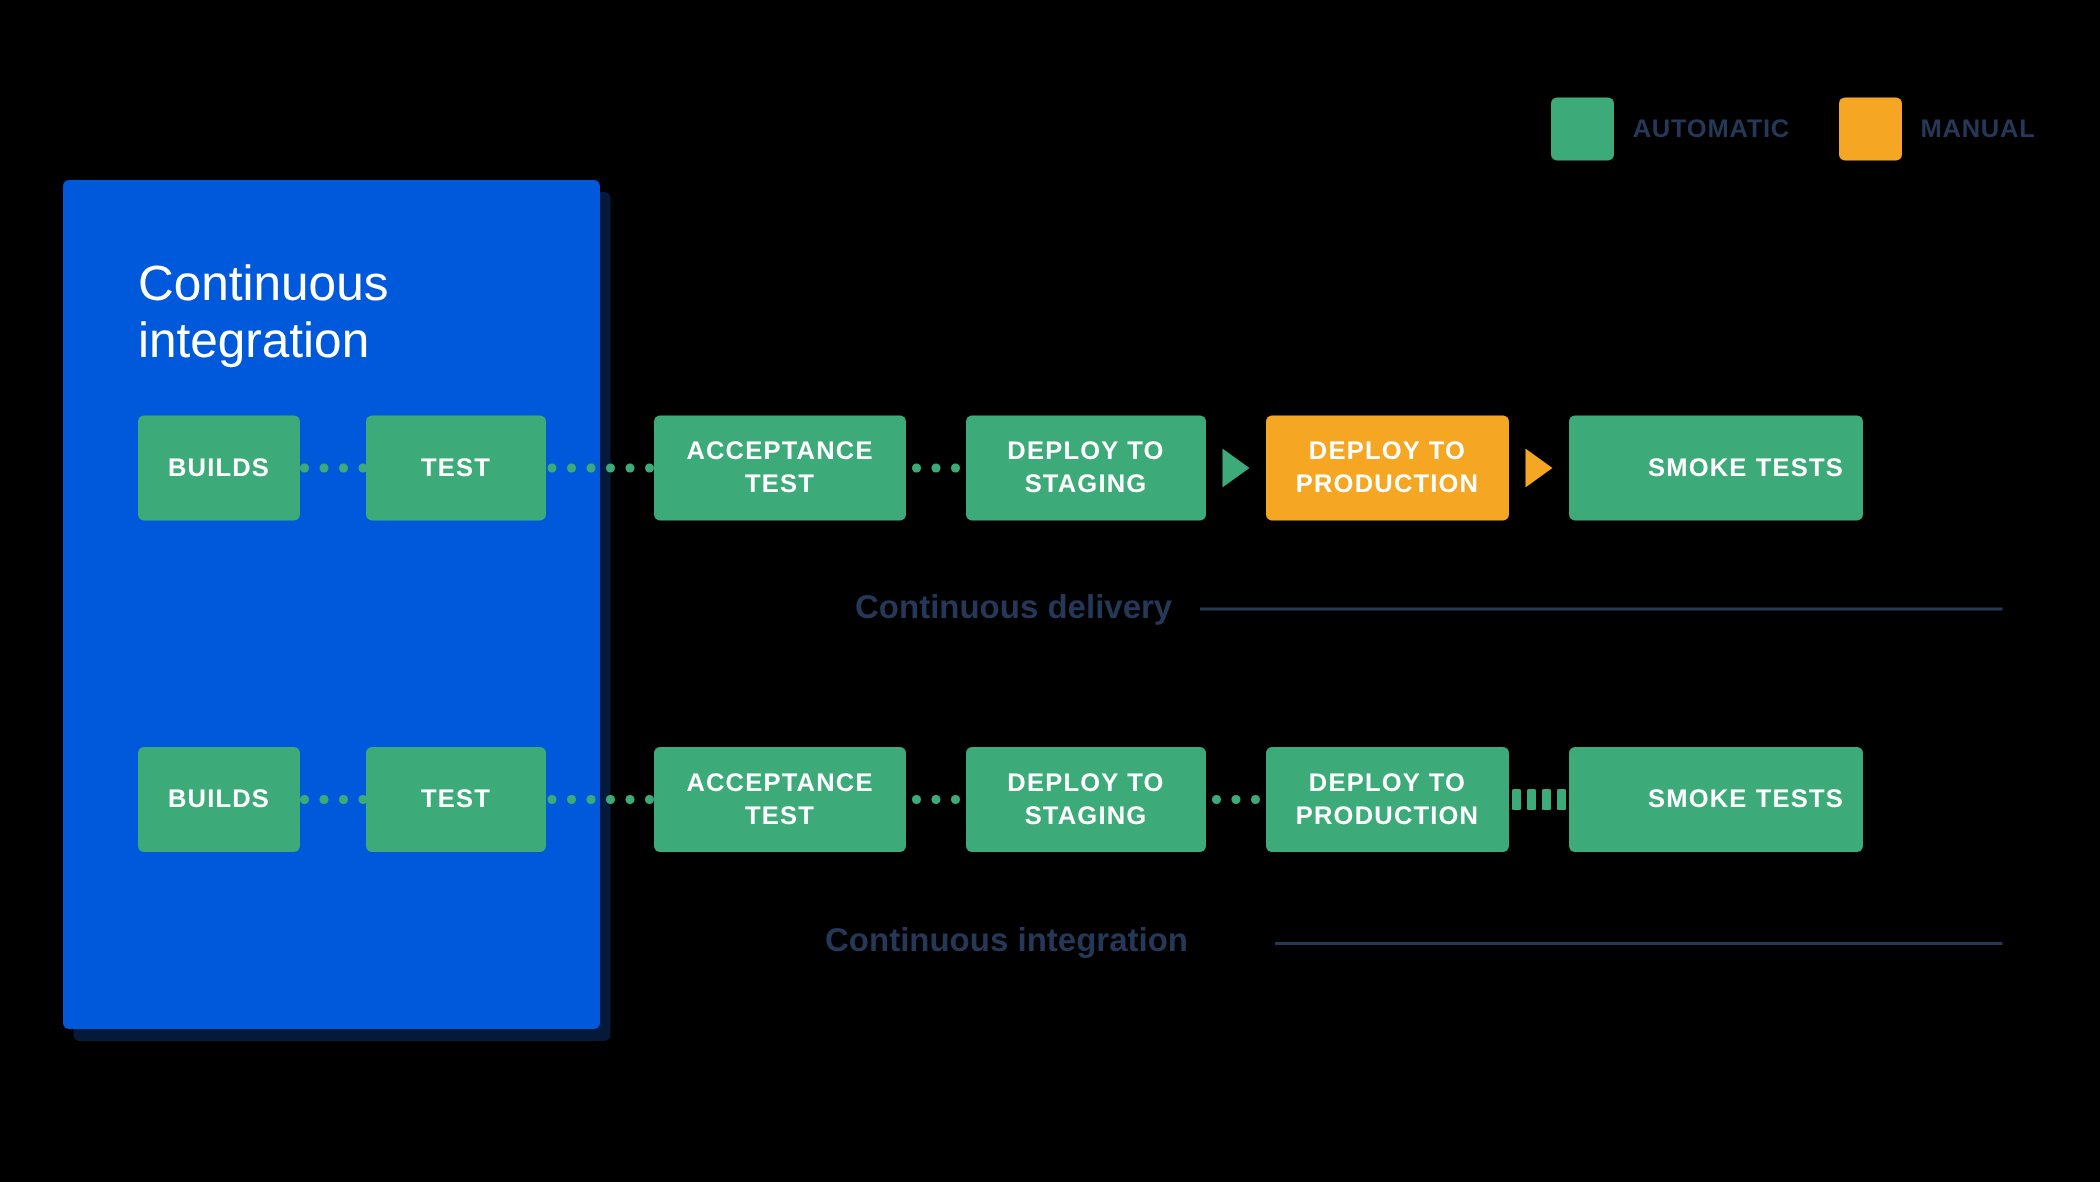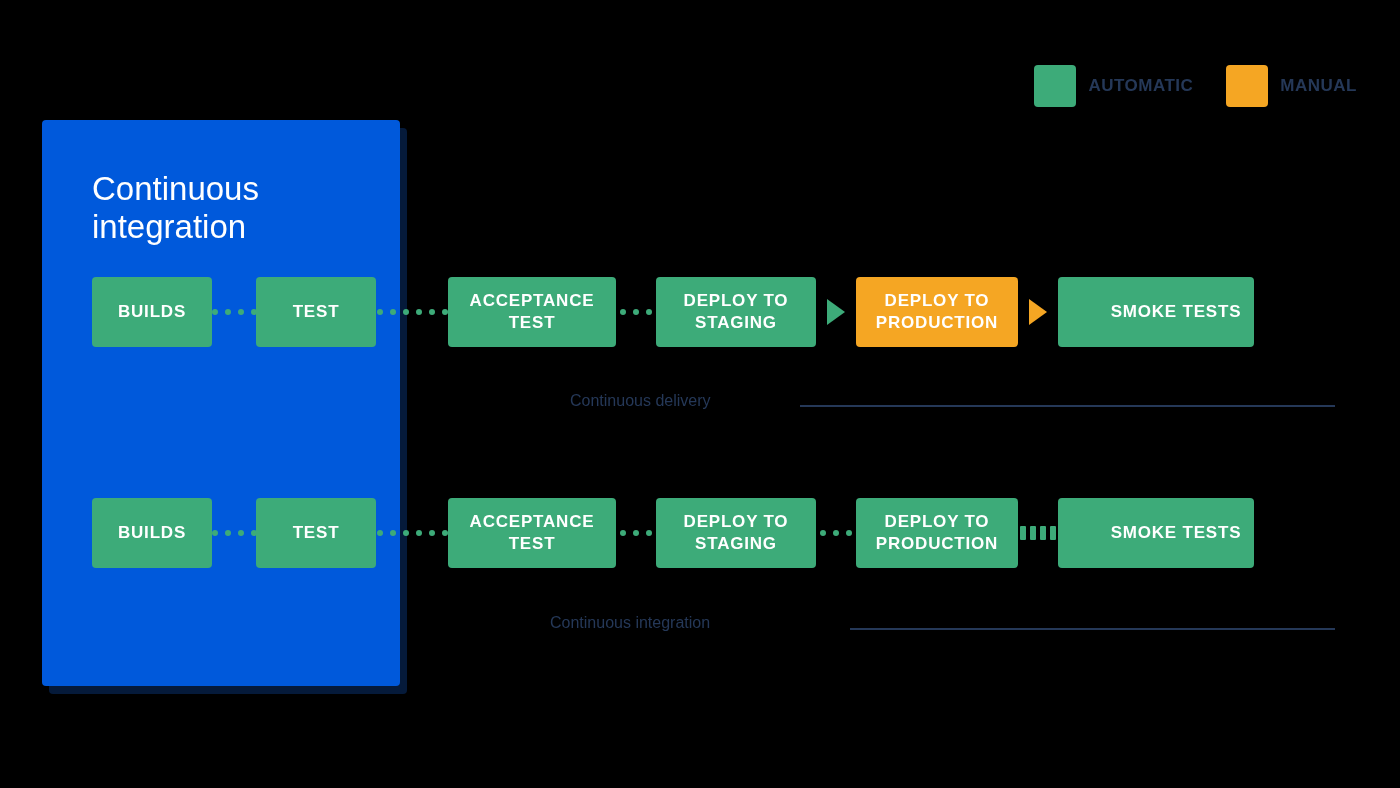--- a/index.html
+++ b/index.html
@@ -81,21 +81,21 @@
       letter-spacing: 0.8px;
       border-radius: 4px;
       height: 70px;
       font-size: 17px;
       line-height: 1.3;
       flex-shrink: 0;
     }
     .stage-green { background: #3DAB79; }
     .stage-orange { background: #F5A623; }
     
-    .stage-builds { width: 120px; }
+    .stage-builds { width: 108px; }
     .stage-test { width: 120px; }
     .stage-acceptance { width: 168px; }
     .stage-staging { width: 160px; }
     .stage-production { width: 162px; }
     .stage-smoke { width: 196px; padding-left: 40px; }
     
     .connector {
       display: flex;
       align-items: center;
       justify-content: center;
@@ -144,22 +144,22 @@
     .dash {
       width: 6px;
       height: 14px;
       background: #3DAB79;
       border-radius: 1px;
     }
     
     .section-label {
       position: absolute;
       color: #253858;
-      font-weight: 400;
-      font-size: 16px;
+      font-weight: 700;
+      font-size: 22px;
     }
     .label-delivery {
       left: 570px;
       top: 392px;
       display: flex;
       align-items: center;
     }
     .label-deployment {
       left: 550px;
       top: 614px;

